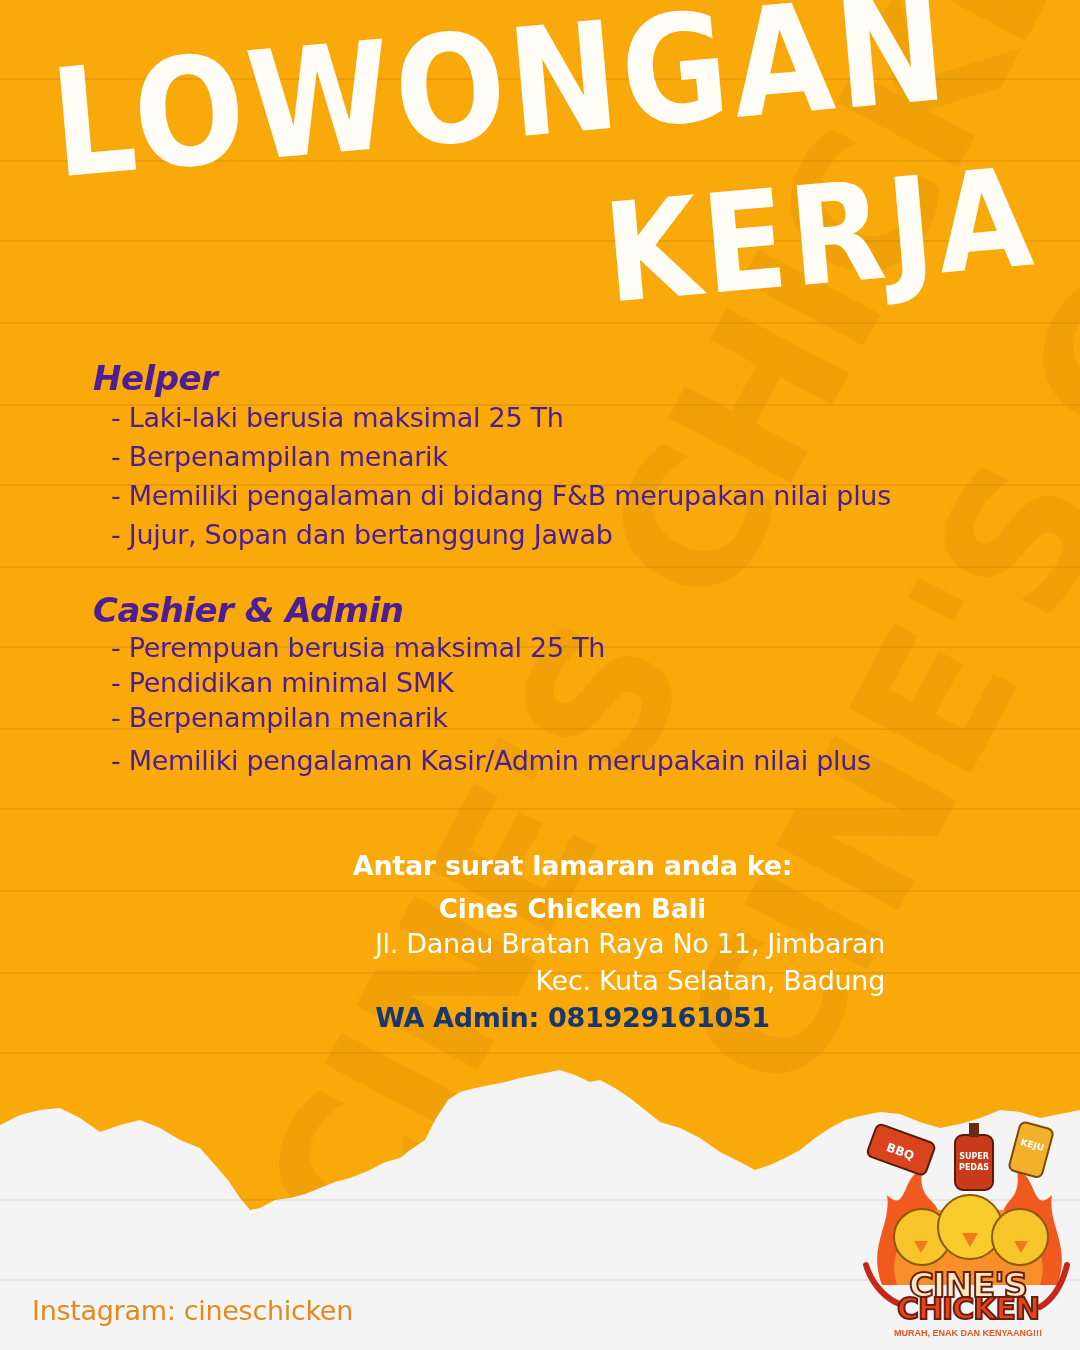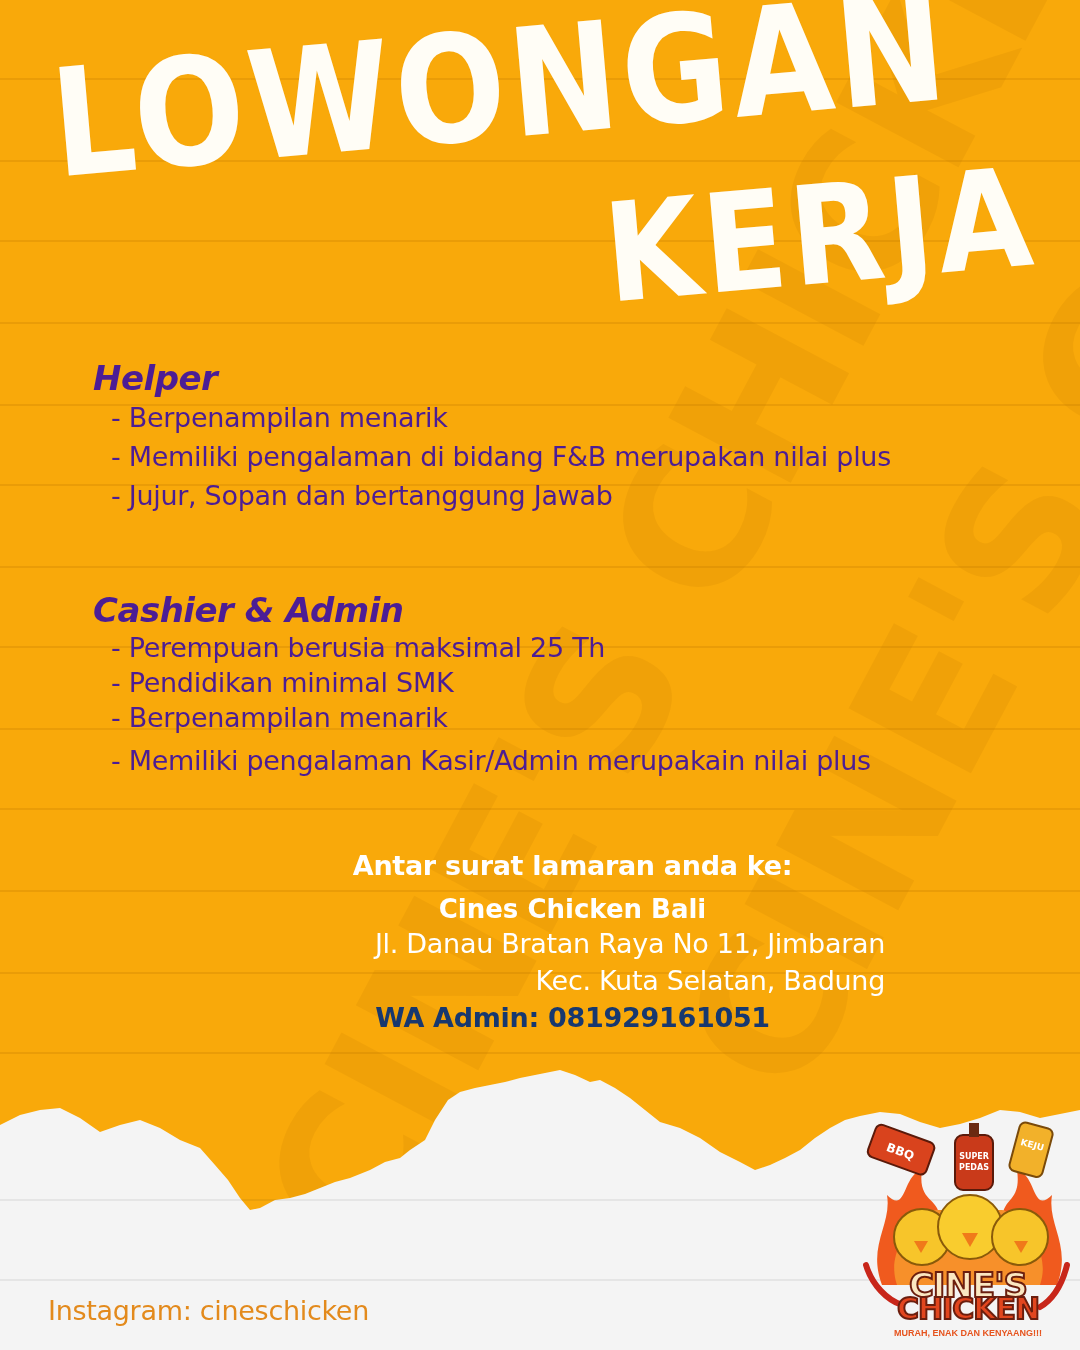--- a/index.html
+++ b/index.html
@@ -34,21 +34,21 @@
   .sec-helper { top:358px; }
   .sec-cashier { top:590px; }
   .sec-cashier li { line-height:35px; }
   .sec-cashier li.gap { margin-top:8px; }
   .contact { position:absolute; left:260px; width:625px; top:850px; text-align:center; color:#FFFFFF; font-family:"DejaVu Sans", sans-serif; }
   .contact .lead { font-size:27px; font-weight:bold; margin-bottom:12px; letter-spacing:-0.3px; }
   .contact .biz { font-size:26px; font-weight:bold; line-height:32px; }
   .contact .addr { font-size:27px; line-height:37px; font-weight:normal; letter-spacing:-0.3px;text-align:right; }
   .contact .wa { font-size:27px; line-height:37px; color:#17386F; font-weight:bold; letter-spacing:-0.3px; }
   .torn { position:absolute; left:0; top:1070px; width:1080px; height:280px; }
-  .instagram { position:absolute; left:48px; top:1295px; font-size:27px; color:#E38A1C; font-family:"DejaVu Sans", sans-serif; letter-spacing:-0.3px; }
+  .instagram { position:absolute; left:32px; top:1295px; font-size:27px; color:#E38A1C; font-family:"DejaVu Sans", sans-serif; letter-spacing:-0.3px; }
   .logo { position:absolute; left:862px; top:1115px; width:212px; height:232px; }
   .logo-text1, .logo-text2 {
     position:absolute; width:100%; text-align:center; font-family:"DejaVu Sans", sans-serif; font-weight:bold;
     color:#F5F0E0; -webkit-text-stroke:2px #6B1E0E; letter-spacing:-1px;
   }
   .logo-text1 { top:150px; font-size:34px; color:#FBE7C1; }
   .logo-text2 { top:176px; font-size:30px; color:#E2461F; }
   .logo-tag { position:absolute; top:213px; width:100%; text-align:center; font-size:9px; font-weight:bold; color:#E6541E; font-family:Liberation Sans, sans-serif; }
 </style>
 </head>
@@ -75,20 +75,21 @@
   <div class="watermark" style="left:-120px; top:420px;">CINE'S CHICKEN</div>
   <div class="watermark" style="left:300px; top:260px;">CINE'S CHICKEN</div>
   <div class="watermark" style="left:700px; top:640px;">CINE'S CHICKEN</div>
 
   <div class="title title-1">LOWONGAN</div>
   <div class="title title-2">KERJA</div>
 
   <div class="section sec-helper">
     <h2>Helper</h2>
     <ul>
+      <li>- Laki-laki berusia maksimal 25 Th</li>
       <li>- Berpenampilan menarik</li>
       <li>- Memiliki pengalaman di bidang F&amp;B merupakan nilai plus</li>
       <li>- Jujur, Sopan dan bertanggung Jawab</li>
     </ul>
   </div>
 
   <div class="section sec-cashier">
     <h2>Cashier &amp; Admin</h2>
     <ul>
       <li>- Perempuan berusia maksimal 25 Th</li>

